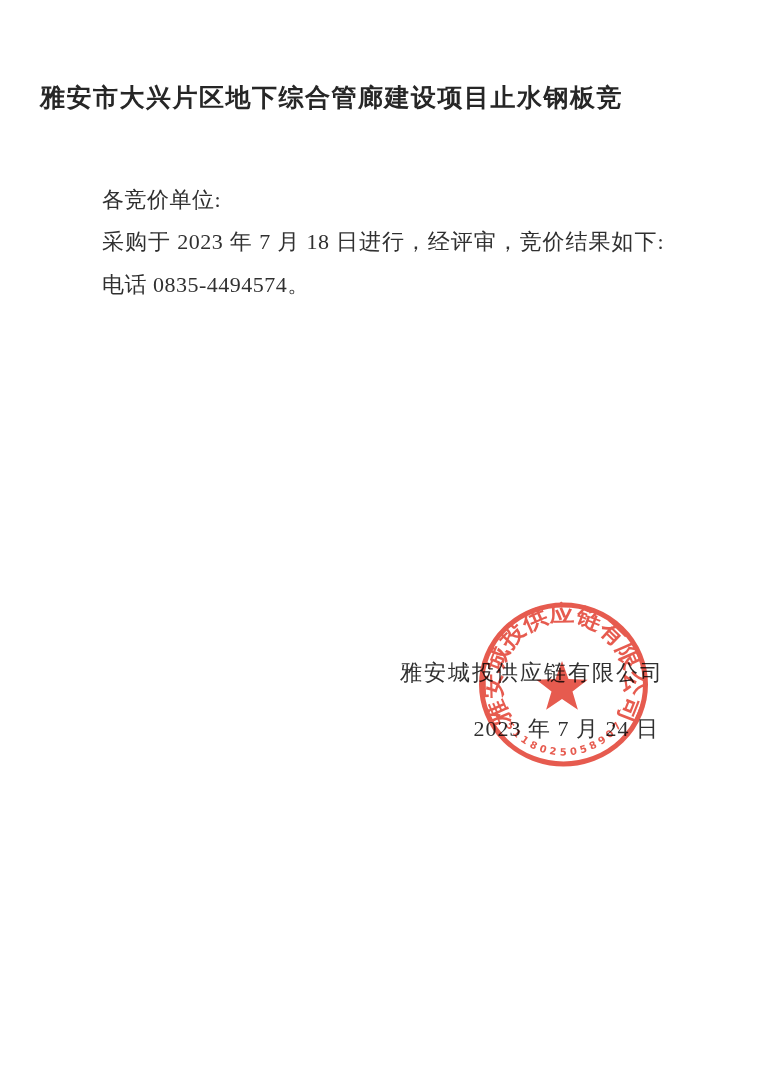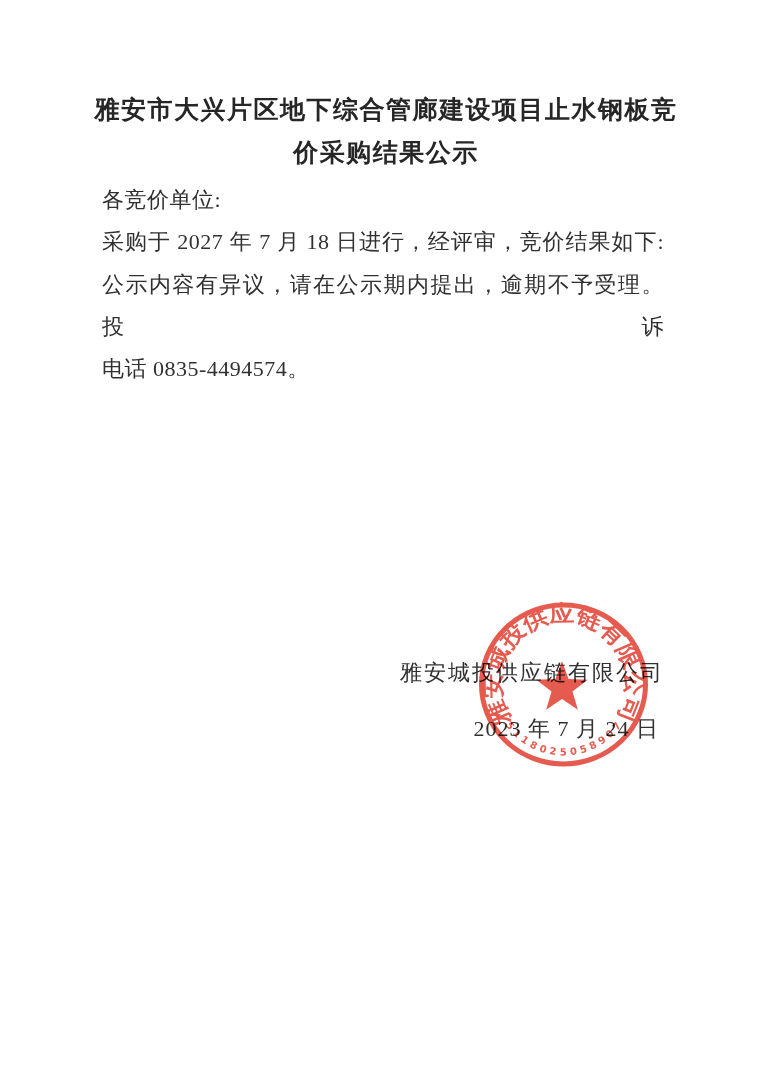--- a/index.html
+++ b/index.html
@@ -4,22 +4,22 @@
 <style>
   html,body{margin:0;padding:0;background:#ffffff;}
   .page{
     position:relative;
     width:772px;height:1091px;
     background:#ffffff;
     overflow:hidden;
     font-family:"Liberation Serif","DejaVu Serif",serif;
   }
   .doc-title{
-    position:absolute;top:88px;left:40px;right:40px;
-    text-align:center;
+    position:absolute;top:76px;left:40px;right:40px;
+    text-align:left;
     font-size:25px;font-weight:700;
     line-height:43px;
     letter-spacing:1.5px;
     color:#262626;
   }
   .doc-body{
     position:absolute;top:179px;left:102px;width:562px;
     font-size:22px;line-height:42.3px;
     color:#303030;
     letter-spacing:0.5px;
@@ -55,27 +55,25 @@
     font-size:10px;font-weight:700;
   }
 </style>
 </head>
 <body>
 
 <div class="page">
 
   <div class="doc-title">
     <div>雅安市大兴片区地下综合管廊建设项目止水钢板竞</div>
-    <div>价采购结果公示</div>
   </div>
 
   <div class="doc-body">
     <div class="bline">各竞价单位:</div>
-    <div class="bline just">采购于 2027 年 7 月 18 日进行，经评审，竞价结果如下:</div>
-    <div class="bline just">公示内容有异议，请在公示期内提出，逾期不予受理。投诉</div>
+    <div class="bline just">采购于 2023 年 7 月 18 日进行，经评审，竞价结果如下:</div>
     <div class="bline">电话 0835-4494574。</div>
   </div>
 
   <div class="signature">
     <div class="company">雅安城投供应链有限公司</div>
     <div class="date">2023 年 7 月 24 日</div>
   </div>
 
   <div class="seal">
     <svg viewBox="0 0 190 180">

